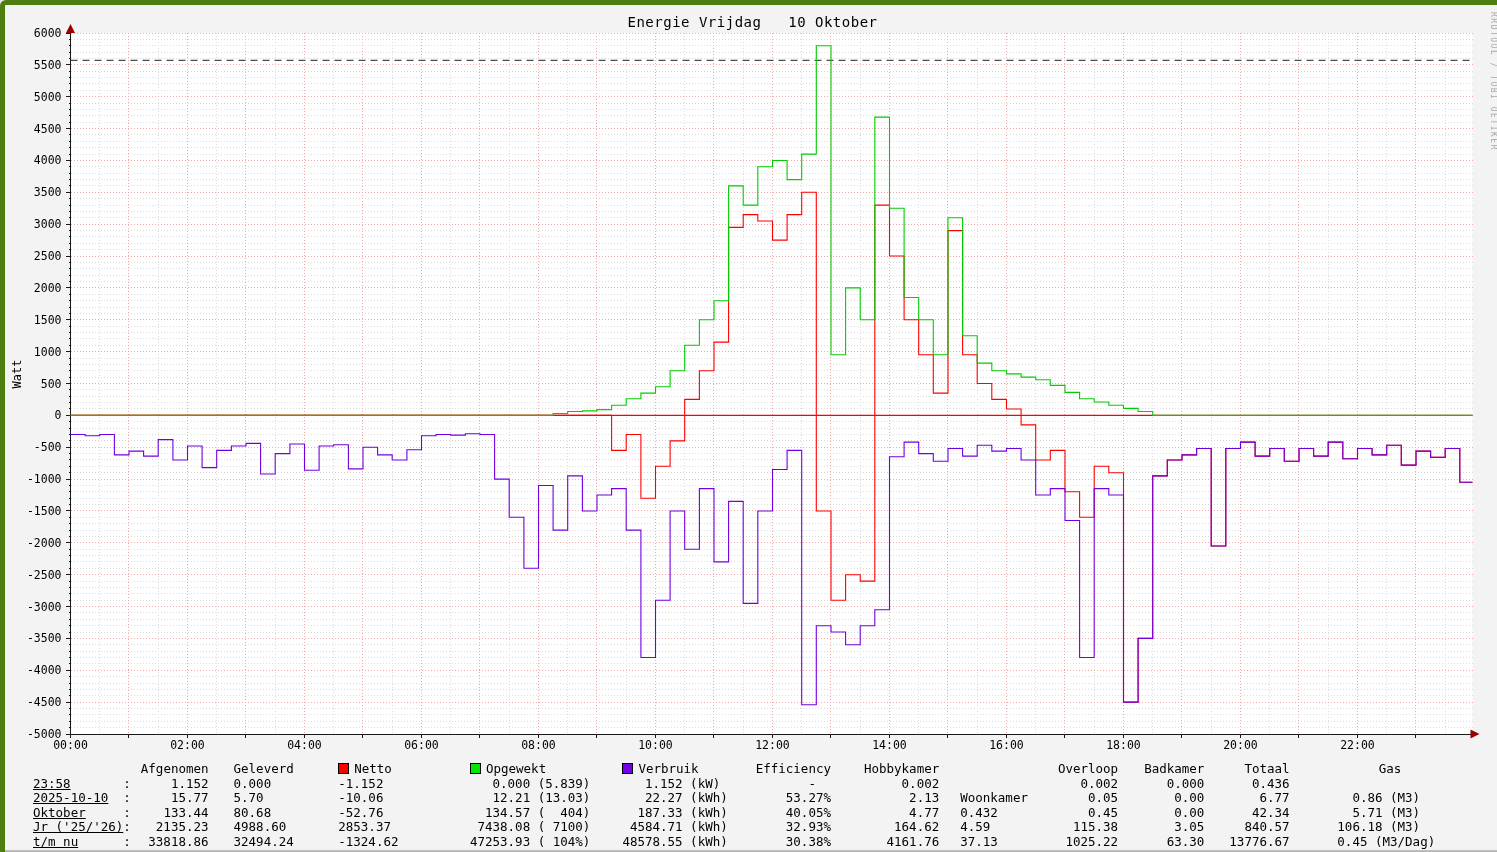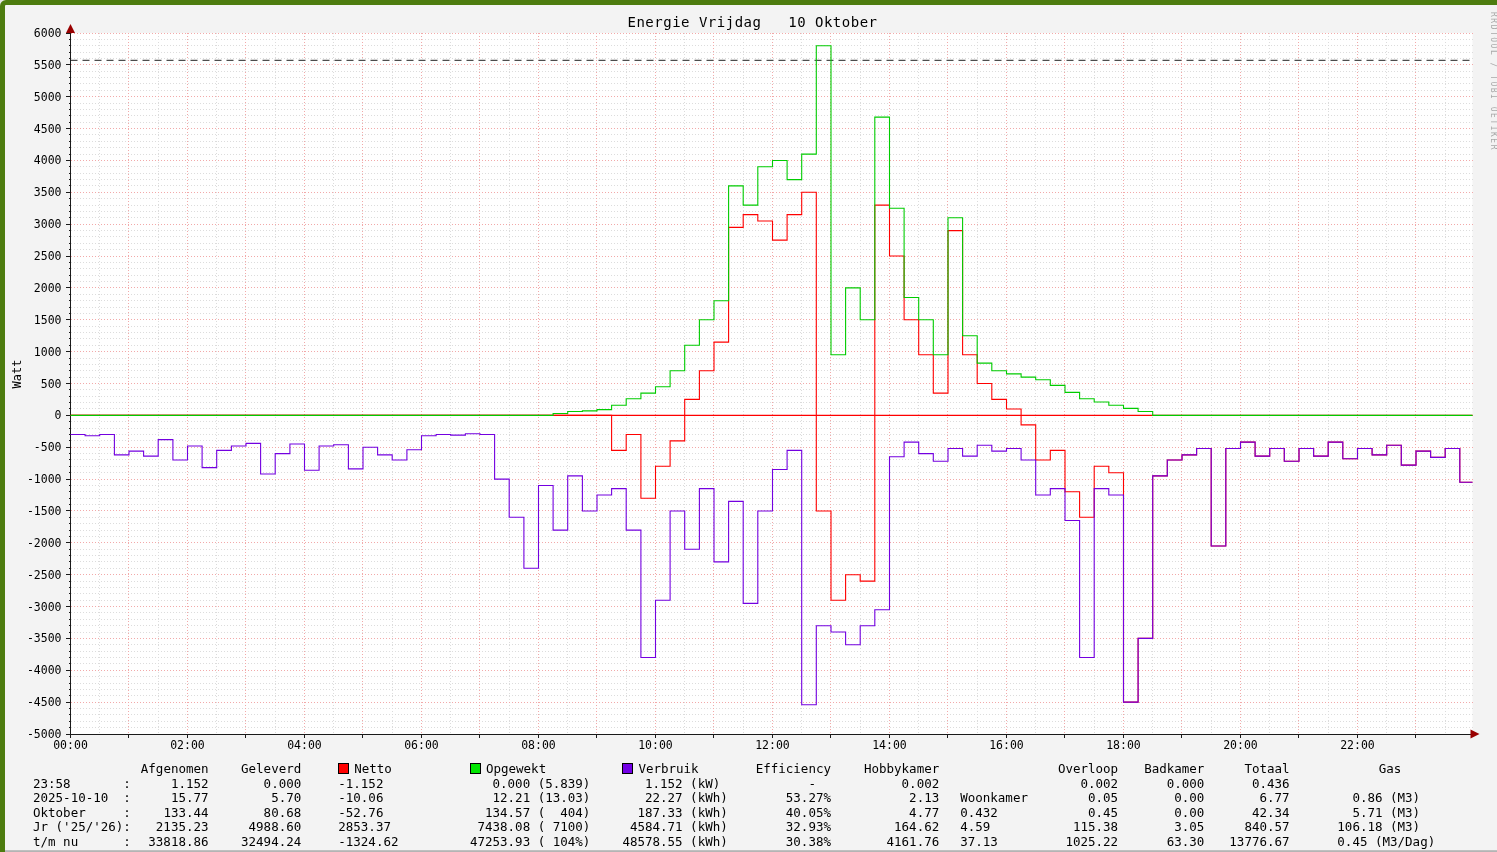--- a/index.html
+++ b/index.html
@@ -16,24 +16,24 @@
     font-size:14px;letter-spacing:.5px;white-space:pre;}
   #ylabel{position:absolute;left:-12px;top:362px;width:48px;text-align:center;
     font-size:12px;transform:rotate(-90deg);}
   #watermark{position:absolute;top:7px;right:2px;font-size:8px;color:#a8a8a8;
     letter-spacing:1.5px;writing-mode:vertical-rl;}
   #plot-wrap{position:absolute;top:0;left:0;}
   #data-table{position:absolute;top:757px;left:0;right:0;font-size:12.5px;
     line-height:14.6px;}
   .trow{white-space:nowrap;height:14.6px;}
   .c{display:inline-block;white-space:pre;vertical-align:top;overflow:visible;}
-  .c0{width:12ch;margin-left:28px;text-align:left;}
+  .c0{width:12ch;margin-left:28px;text-align:left;text-decoration:underline;}
   .c1{width:1ch;text-align:left;}
   .c2{width:9ch;margin-left:10px;text-align:right;}
-  .c3{width:9ch;margin-left:25px;text-align:right;}
+  .c3{width:9ch;margin-left:25px;}
   .c4{width:9ch;margin-left:37px;text-align:left;}
   .c5{width:16ch;margin-left:64px;text-align:right;}
   .c6{width:14ch;margin-left:32px;text-align:left;}
   .c7{width:10ch;margin-left:28px;text-align:right;}
   .c8{width:10ch;margin-left:33px;text-align:right;}
   .c9{width:9ch;margin-left:21px;text-align:left;margin-top:29px;}
   .c10{width:8ch;margin-left:30px;text-align:right;}
   .c11{width:8ch;margin-left:26px;text-align:right;}
   .c12{width:8ch;margin-left:25px;text-align:right;}
   .c13{width:16ch;margin-left:29px;text-align:center;}

